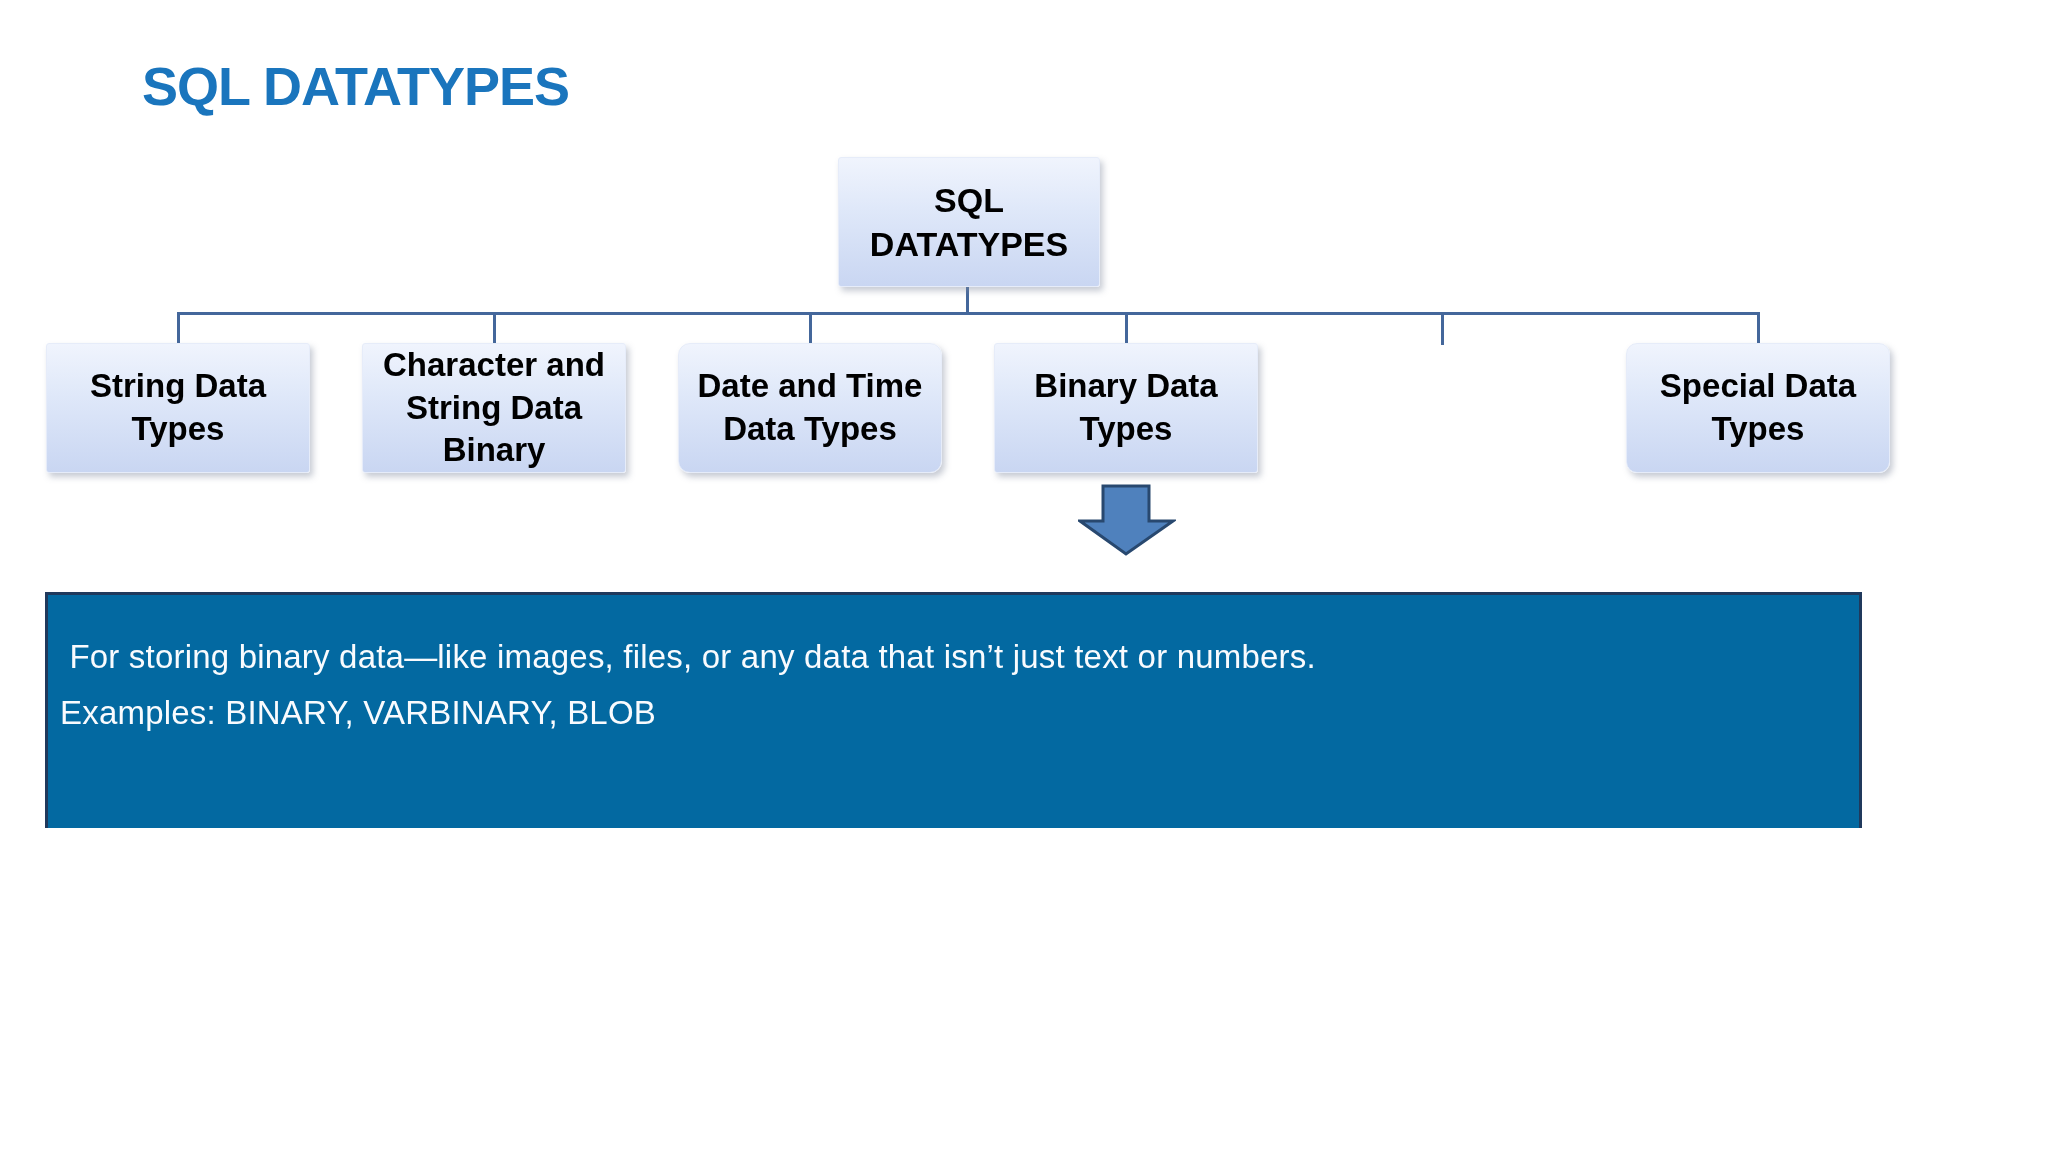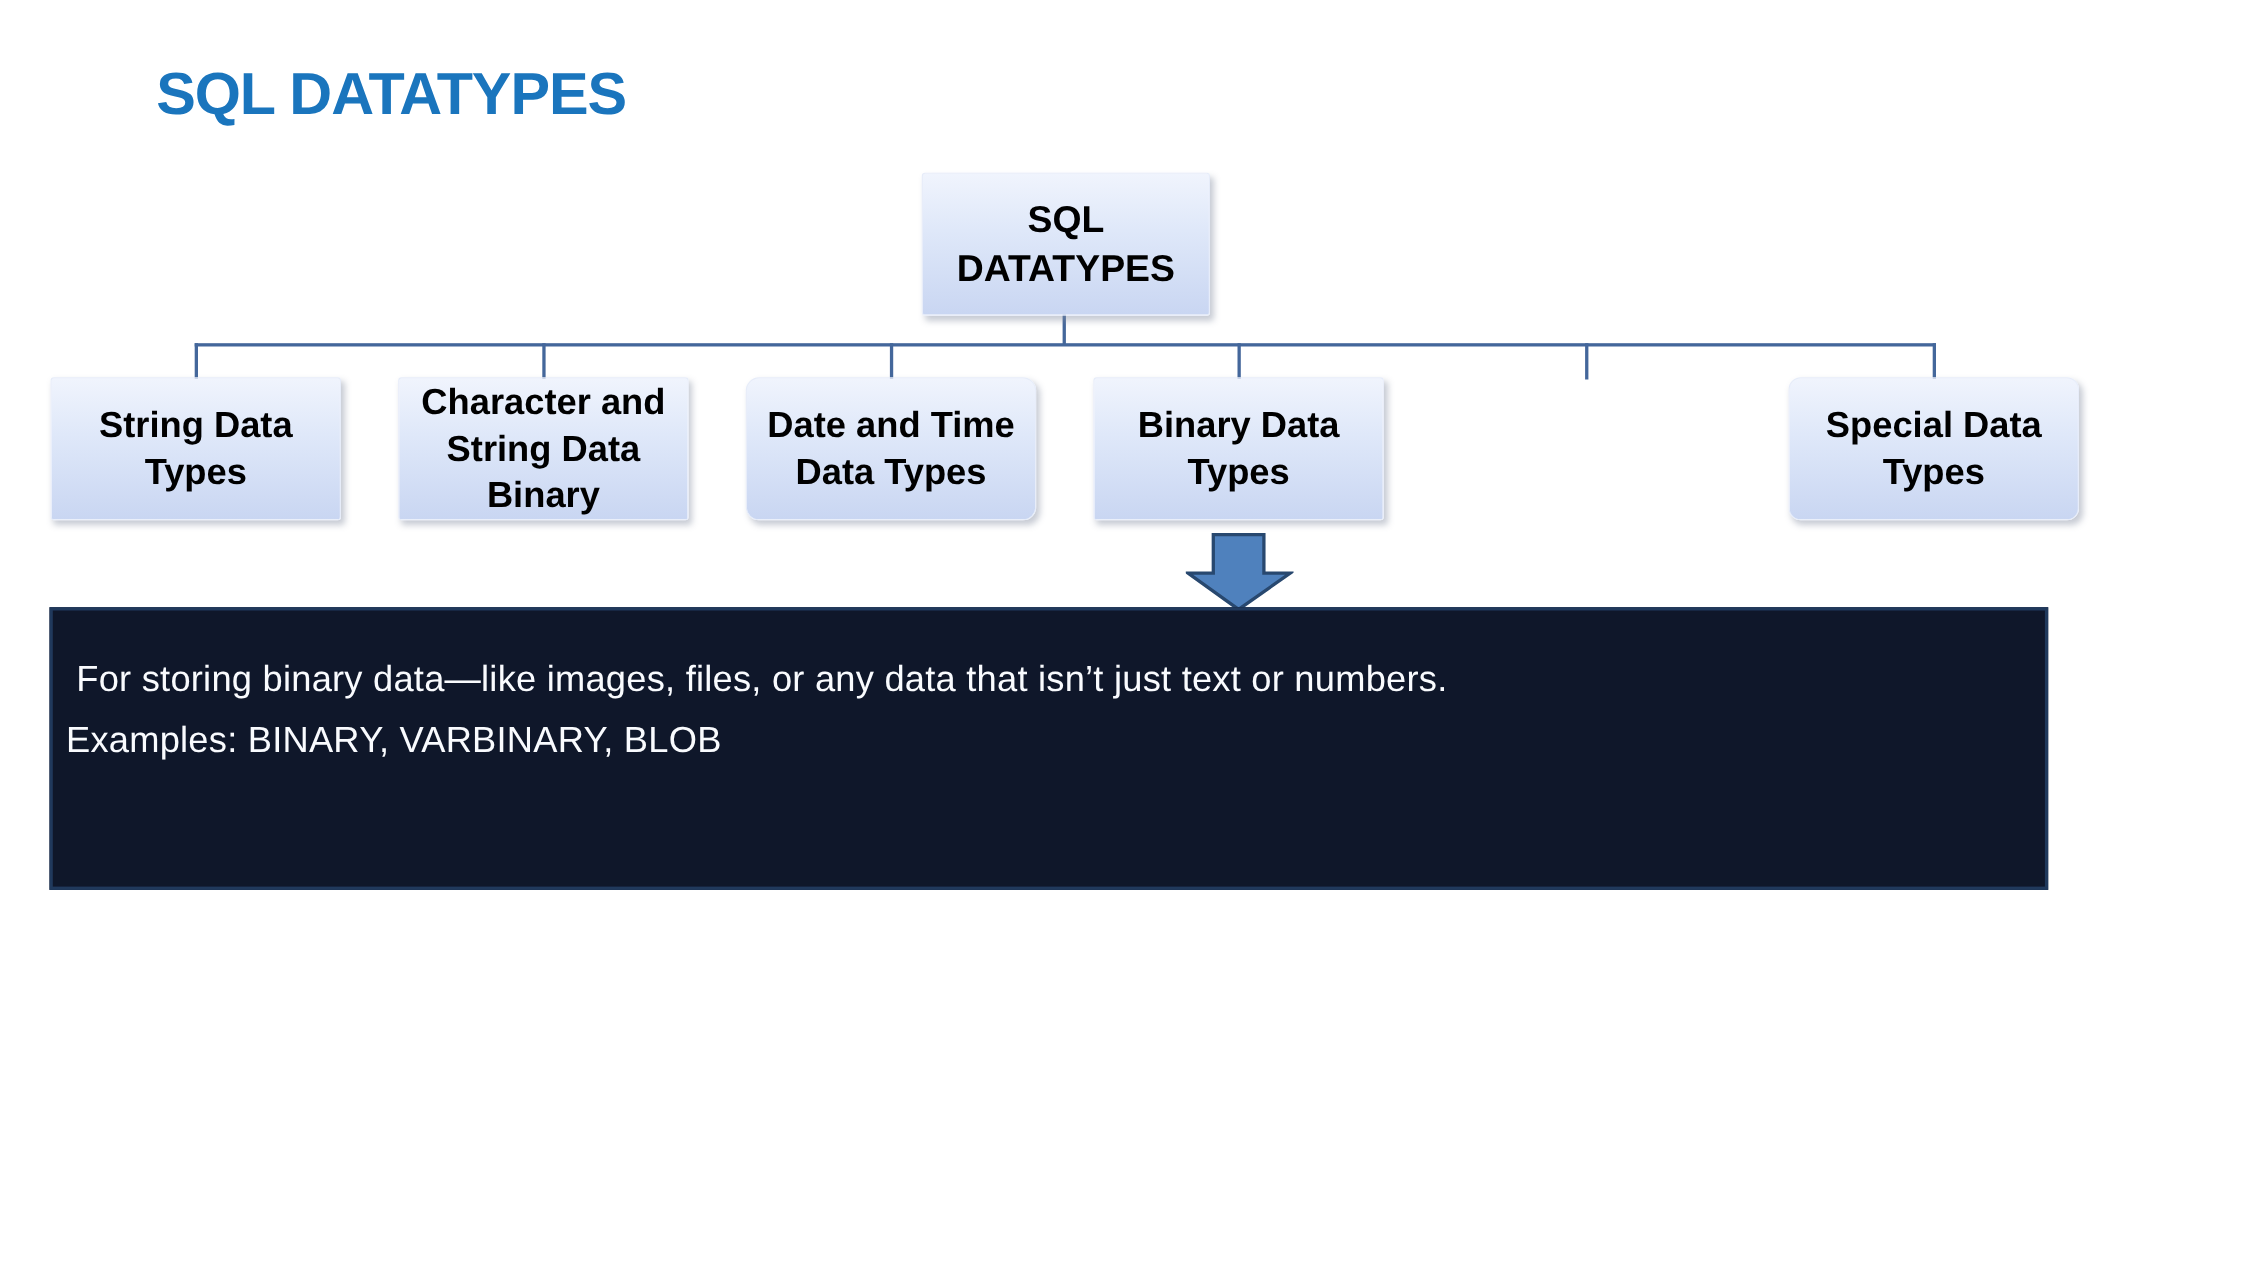--- a/index.html
+++ b/index.html
@@ -69,23 +69,23 @@
 
   .down-arrow {
     position: absolute;
     left: 1078px; top: 484px;
     width: 98px; height: 72px;
   }
 
   
   .callout {
     position: absolute;
-    left: 45px; top: 552px;
+    left: 45px; top: 592px;
     width: 1817px; height: 257px;
-    background: #0f172a;
+    background: #0369a1;
     border: 3px solid #20395c;
     padding: 34px 24px 0 12px;
     color: #f9fbfe;
   }
   .callout-line {
     font-size: 33px;
     font-weight: 400;
     line-height: 56px;
     white-space: pre-wrap;
     letter-spacing: 0.2px;

